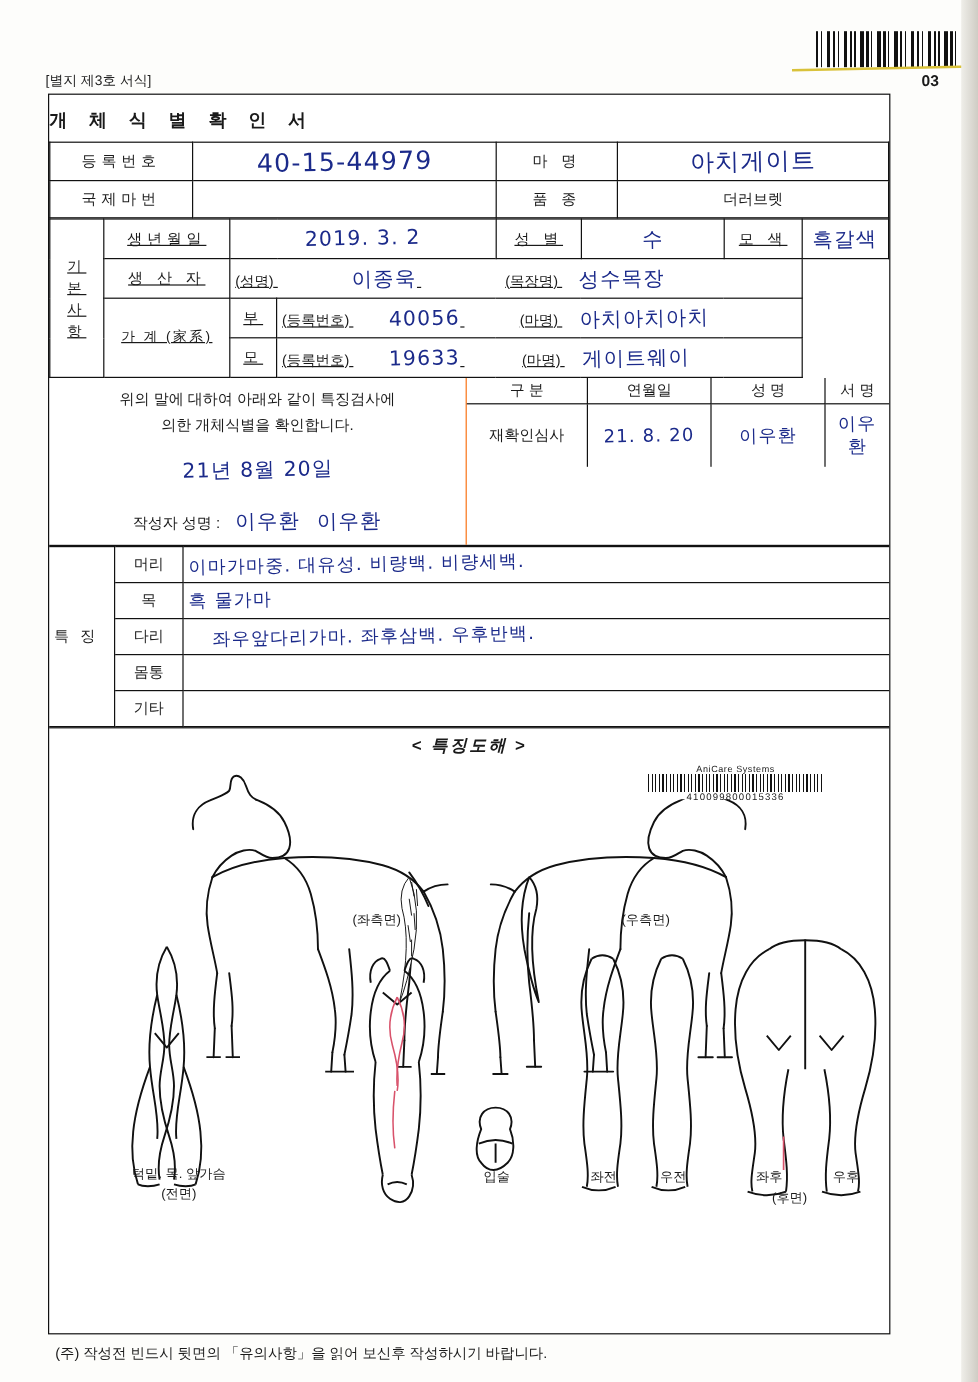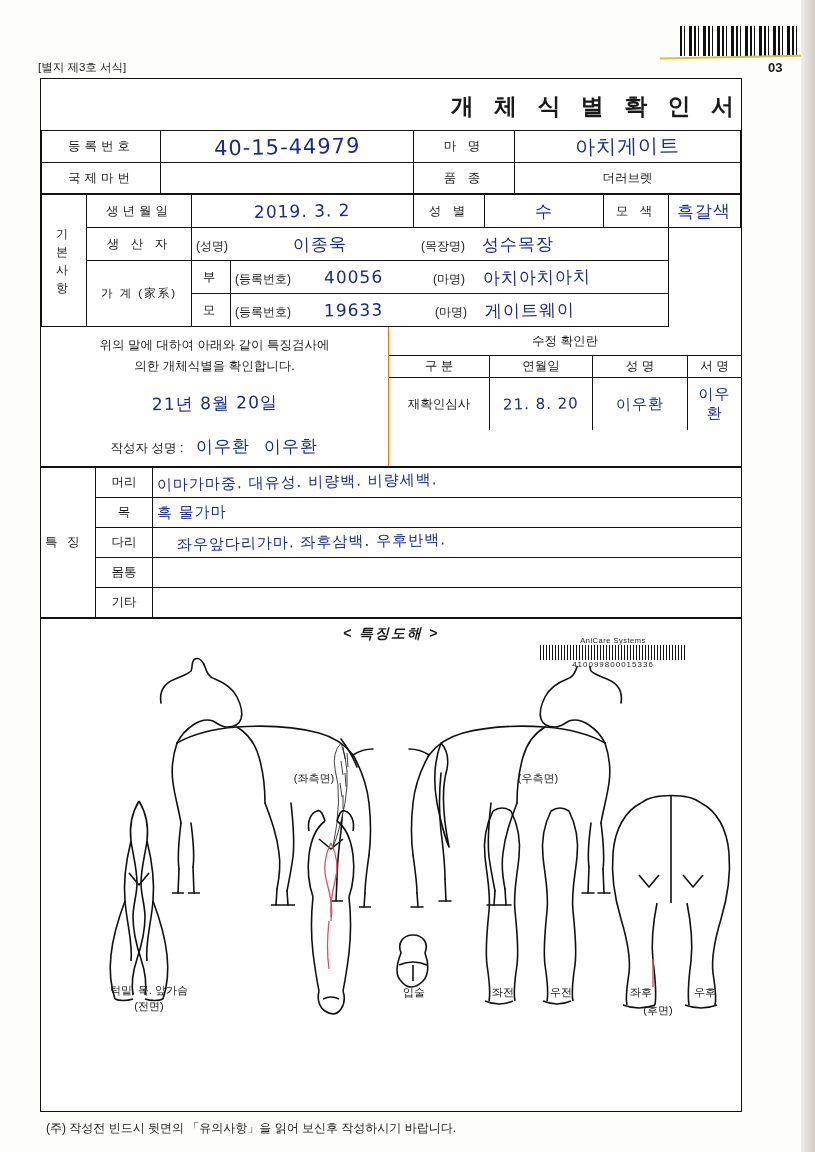--- a/index.html
+++ b/index.html
@@ -28,21 +28,21 @@
   .formcode{
     position:absolute;top:60px;left:38px;font-size:11.5px;color:#222;
   }
 
   
   .frame{
     position:absolute;left:40px;top:78px;width:700px;height:1032px;
     border:1.6px solid #111;background:#fff;
   }
   .title{
-    text-align:right;font-size:23px;font-weight:bold;letter-spacing:7px;
+    text-align:left;font-size:15px;font-weight:bold;letter-spacing:7px;
     padding:12px 0 8px 0;
   }
 
   table{border-collapse:collapse;width:100%;}
   td{border:1px solid #111;font-size:12.5px;padding:2px 4px;vertical-align:middle;}
   .lbl{text-align:center;font-size:12.5px;letter-spacing:4px;background:#fff;}
   .hand{
     font-family:"DejaVu Sans", sans-serif;
     color:#1b2a8a;font-size:17px;
     transform:rotate(-1.1deg);
@@ -50,21 +50,21 @@
     letter-spacing:1px;
   }
   .hand.small{font-size:15px;}
   .center{text-align:center;}
   .printed{font-size:12.5px;text-align:center;}
 
   
   .sec1{width:100%;}
   .sec1 td{height:26px;}
 
-  .sec2 td{height:28px;}
+  .sec2 td{height:28px;text-decoration:underline;}
 
   .confirm{display:flex;}
   .confirm-left{width:348px;border-right:1px solid #f97316;box-sizing:border-box;padding:8px 6px;}
   .confirm-right{flex:1;}
   .confirm-left .ln{text-align:center;font-size:12.5px;line-height:1.7;}
 
   .feat td{height:25px;}
   .feat .fl{width:46px;text-align:left;}
   .feat .fk{width:48px;text-align:center;}
 
@@ -177,21 +177,20 @@
         <div style="text-align:center;margin-top:14px;">
           <span class="hand">21년 8월 20일</span>
         </div>
         <div style="text-align:center;margin-top:20px;">
           <span style="font-size:12.5px">작성자 성명 :</span>
           <span class="hand" style="margin-left:8px">이우환</span>
           <span class="hand" style="margin-left:10px">이우환</span>
         </div>
       </div>
       <div class="confirm-right">
-        <div style="text-align:center;font-size:12.5px;padding:6px 0 5px 0;border-bottom:1px solid #111;">수정 확인란</div>
         <table>
           <tbody>
               <tr>
             <td class="printed" style="width:92px;border-left:0;border-top:0">구 분</td>
             <td class="printed" style="width:94px;border-top:0">연월일</td>
             <td class="printed" style="width:86px;border-top:0">성 명</td>
             <td class="printed" style="border-top:0;border-right:0">서 명</td>
           </tr>
           <tr>
             <td class="printed" style="height:48px;border-left:0;border-bottom:0">재확인심사</td>

